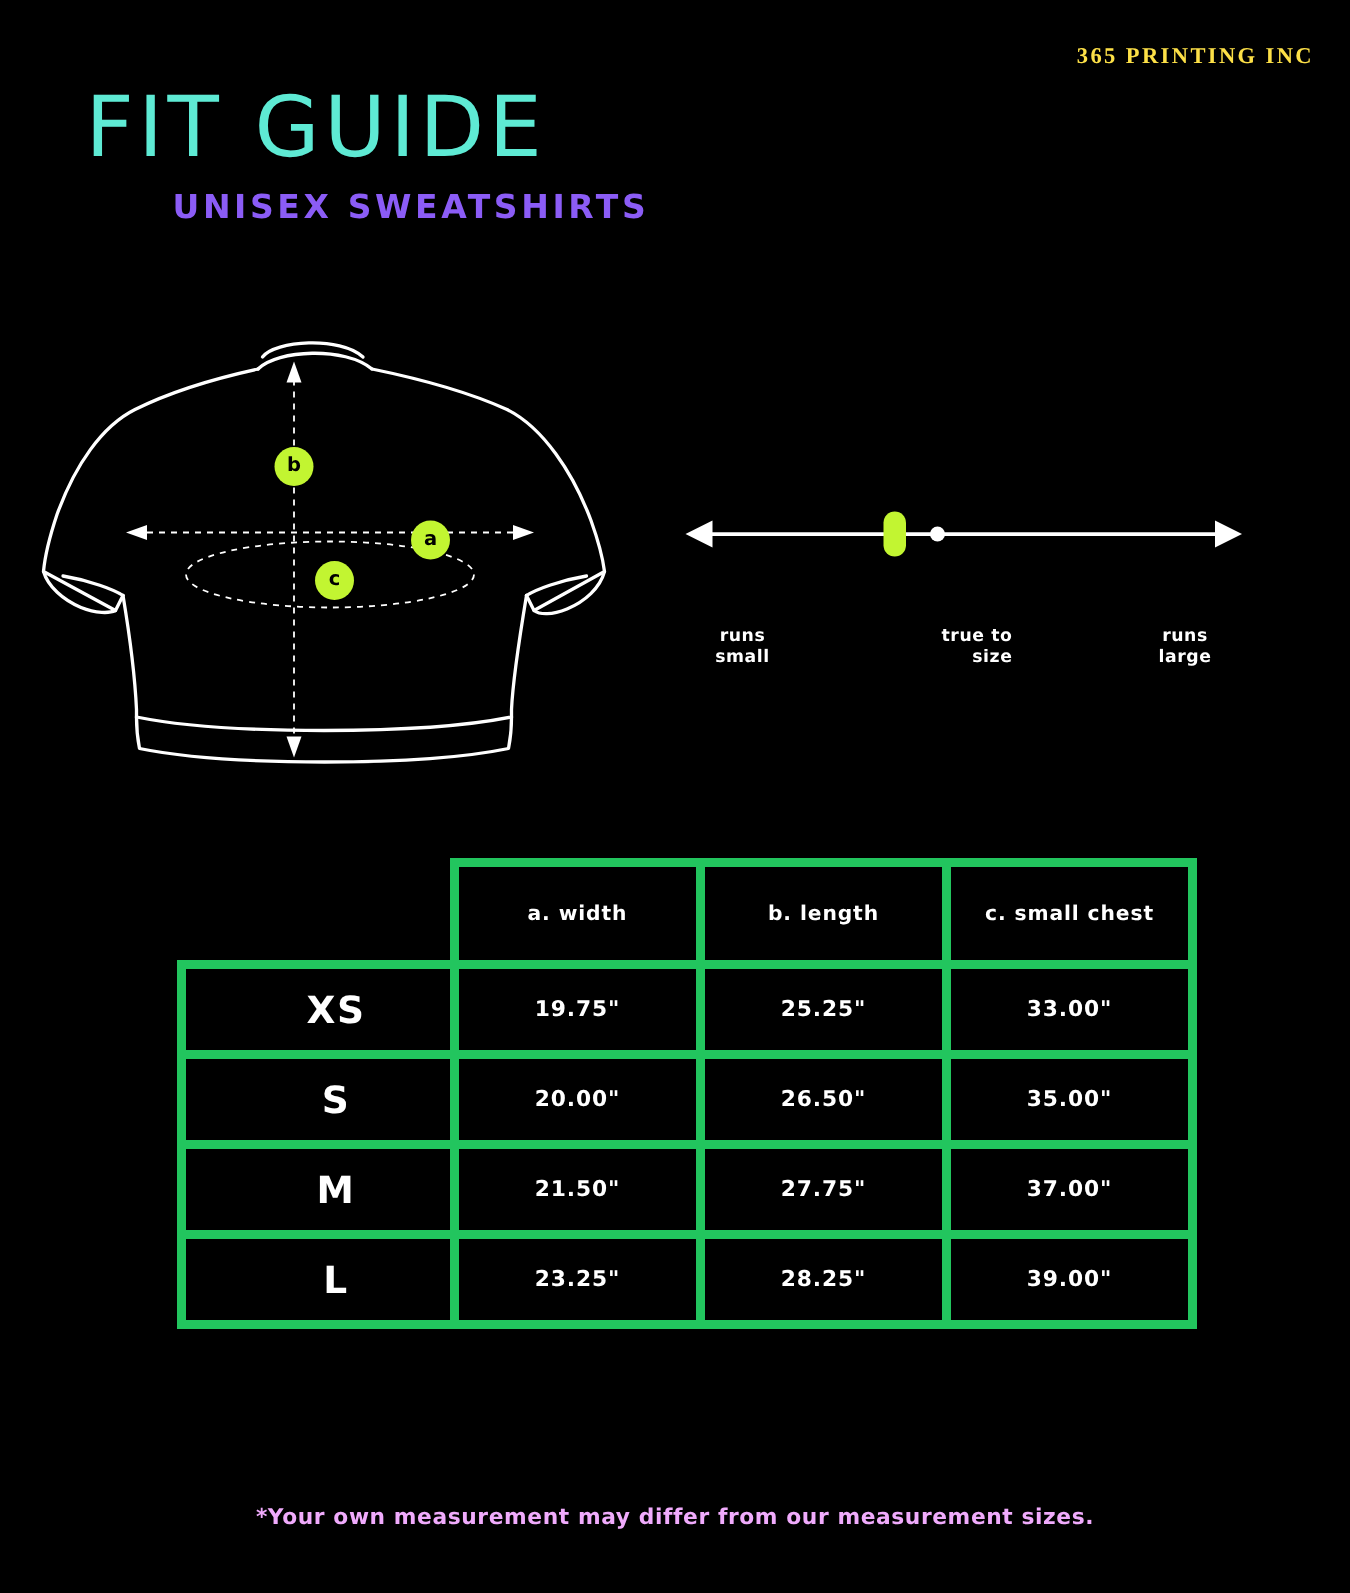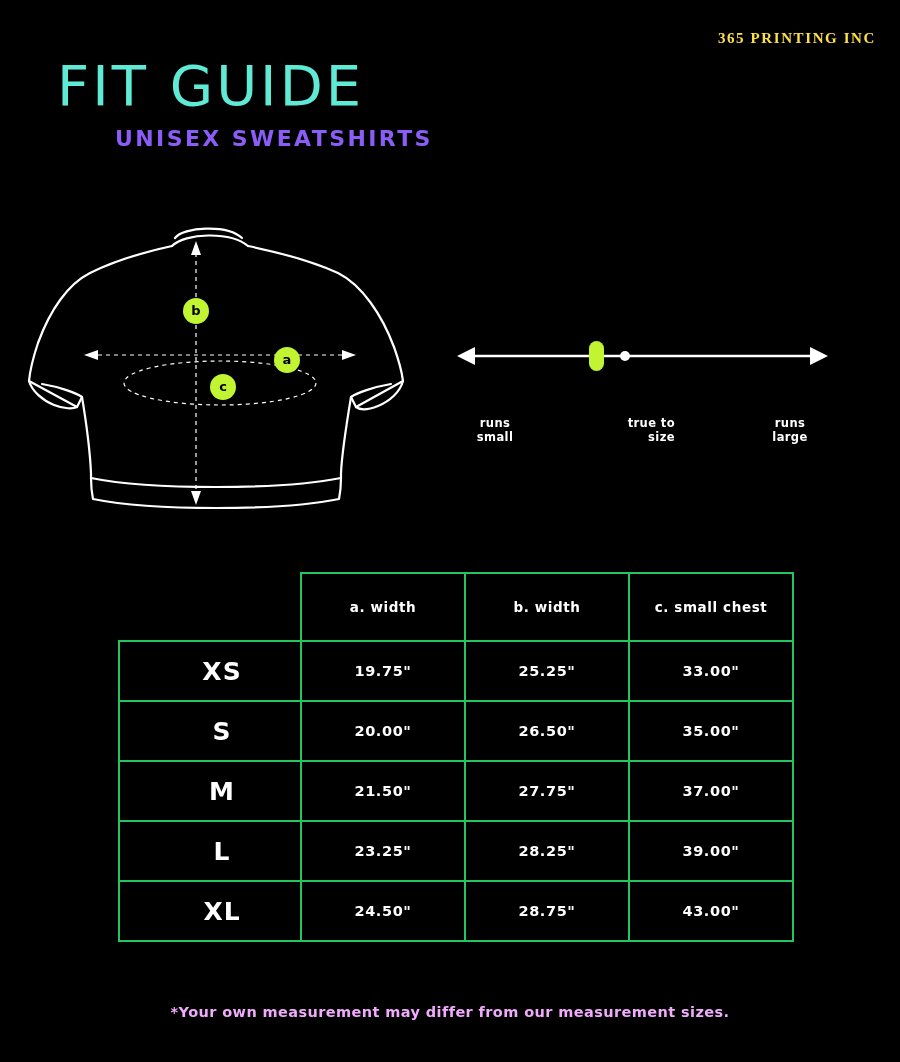--- a/index.html
+++ b/index.html
@@ -115,21 +115,21 @@
     top: 572px;
     left: 118px;
     width: 674px;
   }
   table.size-table {
     border-collapse: collapse;
     width: 674px;
     table-layout: fixed;
   }
   table.size-table td, table.size-table th {
-    border: 2px solid #22c55e;
+    border: 6px solid #22c55e;
     text-align: center;
     color: #ffffff;
     font-family: "DejaVu Sans", sans-serif;
   }
   table.size-table th {
     height: 68px;
     font-weight: bold;
     font-size: 13.5px;
     letter-spacing: 0.6px;
   }
@@ -241,21 +241,21 @@
     <colgroup>
       <col class="c0">
         <col class="c1">
         <col class="c2">
         <col class="c3">
     </colgroup>
     <thead>
       <tr>
         <th class="blank"></th>
         <th>a. width</th>
-        <th>b. width</th>
+        <th>b. length</th>
         <th>c. small chest</th>
       </tr>
     </thead>
     <tbody>
       <tr>
         <td class="size-cell">XS</td>
         <td class="val">19.75"</td>
         <td class="val">25.25"</td>
         <td class="val">33.00"</td>
       </tr>
@@ -270,23 +270,17 @@
         <td class="val">21.50"</td>
         <td class="val">27.75"</td>
         <td class="val">37.00"</td>
       </tr>
       <tr>
         <td class="size-cell">L</td>
         <td class="val">23.25"</td>
         <td class="val">28.25"</td>
         <td class="val">39.00"</td>
       </tr>
-      <tr>
-        <td class="size-cell">XL</td>
-        <td class="val">24.50"</td>
-        <td class="val">28.75"</td>
-        <td class="val">43.00"</td>
-      </tr>
     </tbody>
   </table>
 </div>
 
 <div class="footnote">*Your own measurement may differ from our measurement sizes.</div>
 
 </body></html>

